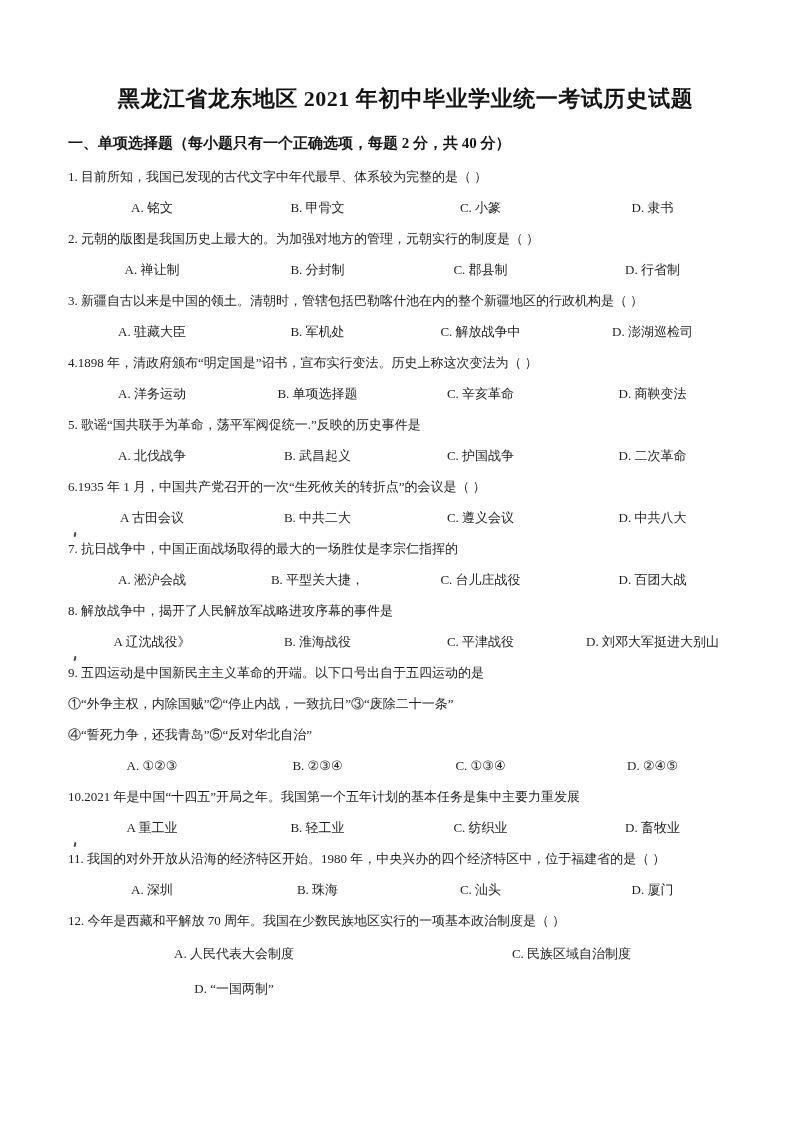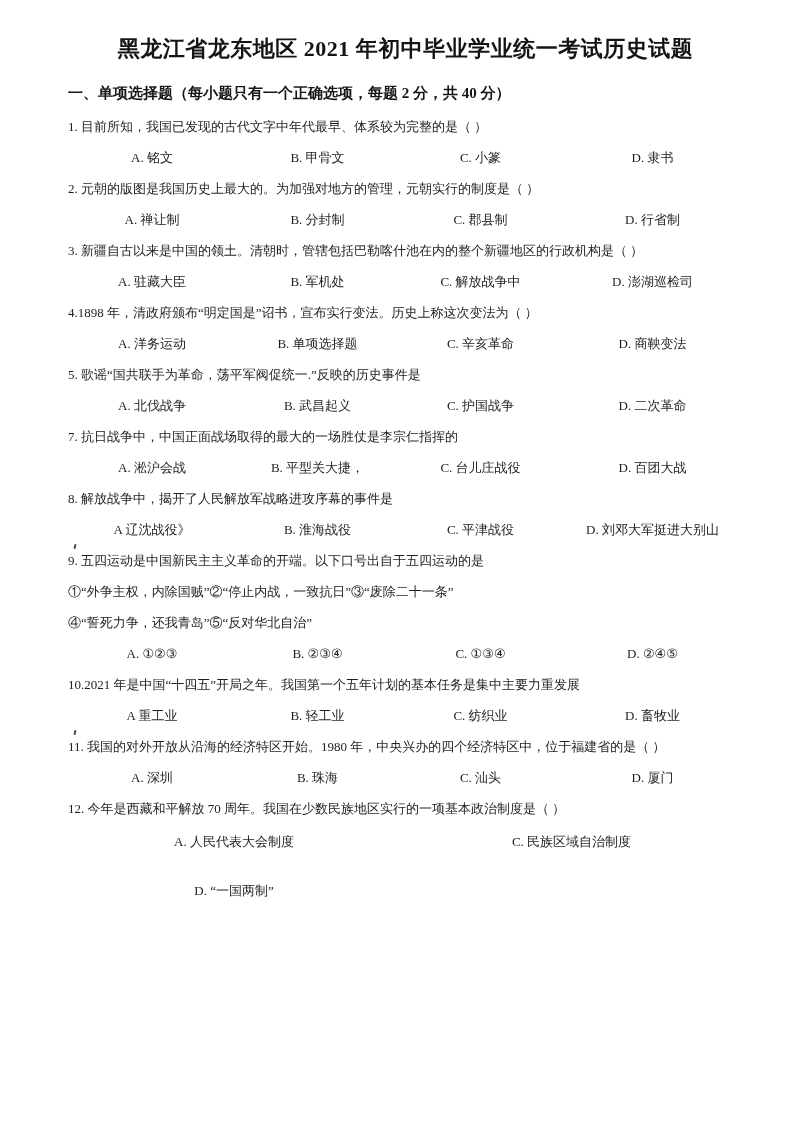--- a/index.html
+++ b/index.html
@@ -9,21 +9,21 @@
     width:793px; height:1122px;
     font-family:"Liberation Serif","DejaVu Serif",serif;
     color:#1b1b1b;
   }
   .page {
     position:relative;
     width:793px; height:1122px;
     background:#ffffff;
     overflow:hidden;
   }
-  .content { padding:34px 50px 0 68px; }
+  .content { padding:84px 50px 0 68px; }
   .title {
     font-size:22px;
     font-weight:700;
     text-align:center;
     line-height:30px;
     letter-spacing:0.5px;
     color:#141414;
   }
   .section-heading {
     margin-top:18px;
@@ -42,21 +42,21 @@
   }
   .q.gap { margin-top:0; }
   .opts {
     display:grid;
     grid-template-columns:168px 163px 163px auto;
     position:relative;
   }
   .opts-2col {
     display:grid;
     grid-template-columns:332px auto;
-    row-gap:32px;
+    row-gap:18px;
     position:relative;
     margin-top:16px;
   }
   .opt { display:block;text-align:center; }
   
   .artifact {
     position:absolute;
     left:6px; top:23px;
     width:2px; height:5px;
     background:#4a4a4a;
@@ -118,20 +118,30 @@
       <div class="q">
         <div class="line">5. 歌谣“国共联手为革命，荡平军阀促统一.”反映的历史事件是</div>
         <div class="line opts">
           <span class="opt">A.  北伐战争</span>
           <span class="opt">B.  武昌起义</span>
           <span class="opt">C.  护国战争</span>
           <span class="opt">D.  二次革命</span>
         </div>
       </div>
 
+      <div class="q">
+        <div class="line">6.1935 年 1 月，中国共产党召开的一次“生死攸关的转折点”的会议是（  ）</div>
+        <div class="line opts">
+          <span class="opt">A  古田会议</span>
+          <span class="opt">B.  中共二大</span>
+          <span class="opt">C.  遵义会议</span>
+          <span class="opt">D.  中共八大</span>
+          <span class="artifact"></span>
+        </div>
+      </div>
 
       <div class="q gap">
         <div class="line">7. 抗日战争中，中国正面战场取得的最大的一场胜仗是李宗仁指挥的</div>
         <div class="line opts">
           <span class="opt">A.  淞沪会战</span>
           <span class="opt">B.  平型关大捷，</span>
           <span class="opt">C.  台儿庄战役</span>
           <span class="opt">D.  百团大战</span>
         </div>
       </div>

